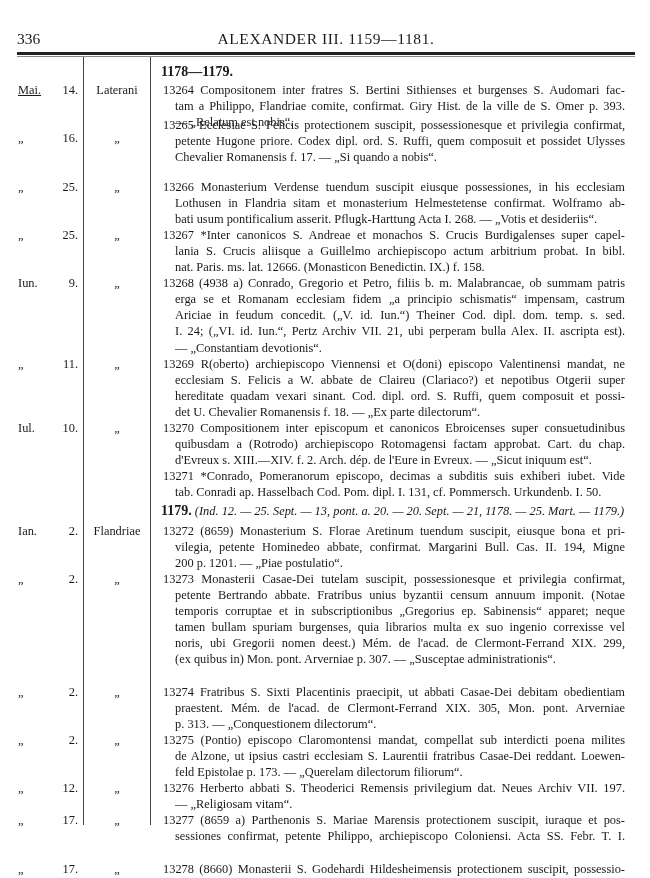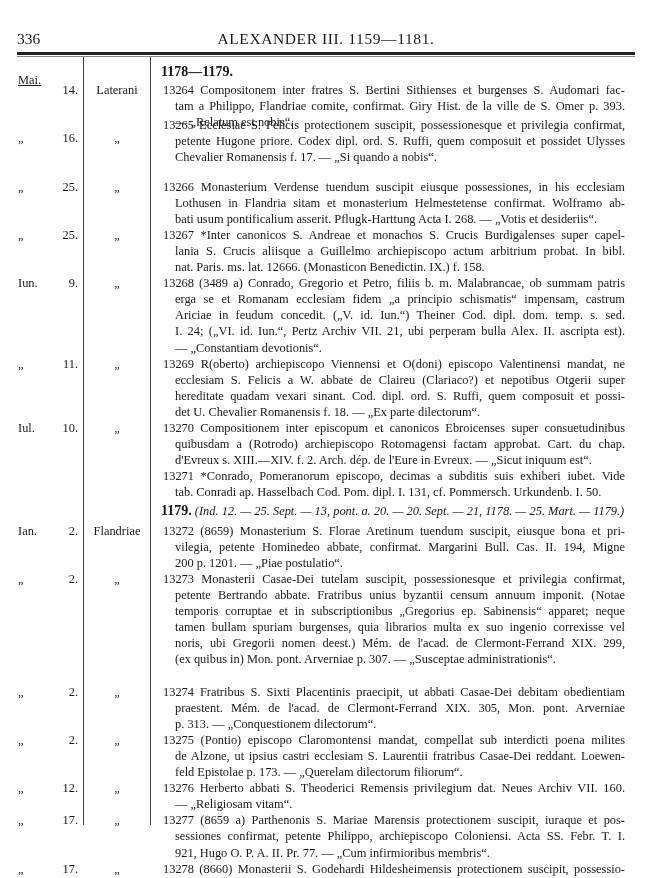--- a/index.html
+++ b/index.html
@@ -31,21 +31,21 @@
   <span class="running-title">ALEXANDER III.   1159—1181.</span>
 </div>
 <div class="rule"></div>
 <div class="rule2"></div>
 <div class="vline vl1"></div>
 <div class="vline vl2"></div>
 
 <div id="content">
     <div class="year-head" style="top: 64px;"><span>1178—1179.</span></div>
     <div class="year-head" style="top: 502.6px;"><span>1179.</span><span class="sub"> (Ind. 12. — 25. Sept. — 13, pont. a. 20. — 20. Sept. — 21, 1178. — 25. Mart. — 1179.)</span></div>
-    <div class="date-m" style="top: 72px; text-decoration: underline;">Mai.</div>
+    <div class="date-m" style="top: 82px; text-decoration: underline;">Mai.</div>
     <div class="date-d" style="top: 82px;">14.</div>
     <div class="place" style="top: 82px;">Laterani</div>
     <div class="txt" style="top: 82px;">
       <span class="l">13264 Compositonem inter fratres S. Bertini Sithienses et burgenses S. Audomari fac-</span>
       <span class="l ind">tam a Philippo, Flandriae comite, confirmat.  Giry Hist. de la ville de S. Omer p. 393.</span>
       <span class="l ind last">— „Relatum est nobis“.</span>
     </div>
     <div class="date-m" style="top: 130.3px;">„</div>
     <div class="date-d" style="top: 130.3px;">16.</div>
     <div class="place" style="top: 130.3px;">„</div>
@@ -67,21 +67,21 @@
     <div class="place" style="top: 226.9px;">„</div>
     <div class="txt" style="top: 226.9px;">
       <span class="l">13267 *Inter canonicos S. Andreae et monachos S. Crucis Burdigalenses super capel-</span>
       <span class="l ind">lania S. Crucis aliisque a Guillelmo archiepiscopo actum arbitrium probat.  In bibl.</span>
       <span class="l ind last">nat. Paris. ms. lat. 12666. (Monasticon Benedictin. IX.) f. 158.</span>
     </div>
     <div class="date-m" style="top: 275.2px;">Iun.</div>
     <div class="date-d" style="top: 275.2px;">9.</div>
     <div class="place" style="top: 275.2px;">„</div>
     <div class="txt" style="top: 275.2px;">
-      <span class="l">13268 (3489 a) Conrado, Gregorio et Petro, filiis b. m. Malabrancae, ob summam patris</span>
+      <span class="l">13268 (4938 a) Conrado, Gregorio et Petro, filiis b. m. Malabrancae, ob summam patris</span>
       <span class="l ind">erga se et Romanam ecclesiam fidem „a principio schismatis“ impensam, castrum</span>
       <span class="l ind">Ariciae in feudum concedit.  („V. id. Iun.“)  Theiner Cod. dipl. dom. temp. s. sed.</span>
       <span class="l ind">I. 24; („VI. id. Iun.“, Pertz Archiv VII. 21, ubi perperam bulla Alex. II. ascripta est).</span>
       <span class="l ind last">— „Constantiam devotionis“.</span>
     </div>
     <div class="date-m" style="top: 355.7px;">„</div>
     <div class="date-d" style="top: 355.7px;">11.</div>
     <div class="place" style="top: 355.7px;">„</div>
     <div class="txt" style="top: 355.7px;">
       <span class="l">13269 R(oberto) archiepiscopo Viennensi et O(doni) episcopo Valentinensi mandat, ne</span>
@@ -136,30 +136,29 @@
     <div class="place" style="top: 731.9px;">„</div>
     <div class="txt" style="top: 731.9px;">
       <span class="l">13275 (Pontio) episcopo Claromontensi mandat, compellat sub interdicti poena milites</span>
       <span class="l ind">de Alzone, ut ipsius castri ecclesiam S. Laurentii fratribus Casae-Dei reddant.  Loewen-</span>
       <span class="l ind last">feld Epistolae p. 173. — „Querelam dilectorum filiorum“.</span>
     </div>
     <div class="date-m" style="top: 780.2px;">„</div>
     <div class="date-d" style="top: 780.2px;">12.</div>
     <div class="place" style="top: 780.2px;">„</div>
     <div class="txt" style="top: 780.2px;">
-      <span class="l">13276 Herberto abbati S. Theoderici Remensis privilegium dat.  Neues Archiv VII. 160.</span>
+      <span class="l">13276 Herberto abbati S. Theoderici Remensis privilegium dat.  Neues Archiv VII. 197.</span>
       <span class="l ind last">— „Religiosam vitam“.</span>
     </div>
     <div class="date-m" style="top: 812.4px;">„</div>
     <div class="date-d" style="top: 812.4px;">17.</div>
     <div class="place" style="top: 812.4px;">„</div>
     <div class="txt" style="top: 812.4px;">
       <span class="l">13277 (8659 a) Parthenonis S. Mariae Marensis protectionem suscipit, iuraque et pos-</span>
       <span class="l ind">sessiones confirmat, petente Philippo, archiepiscopo Coloniensi.  Acta SS. Febr. T. I.</span>
-      <span class="l ind last">921, Hugo O. P. A. II. Pr. 77. — „Cum infirmioribus membris“.</span>
     </div>
     <div class="date-m" style="top: 860.7px;">„</div>
     <div class="date-d" style="top: 860.7px;">17.</div>
     <div class="place" style="top: 860.7px;">„</div>
     <div class="txt" style="top: 860.7px;">
       <span class="l">13278 (8660) Monasterii S. Godehardi Hildesheimensis protectionem suscipit, possessio-</span>
       <span class="l ind">nesque ac privilegia confirmat, petente Arnoldo abbate.  Pflugk-Harttung Acta II. 372.</span>
     </div>
   </div>
 

